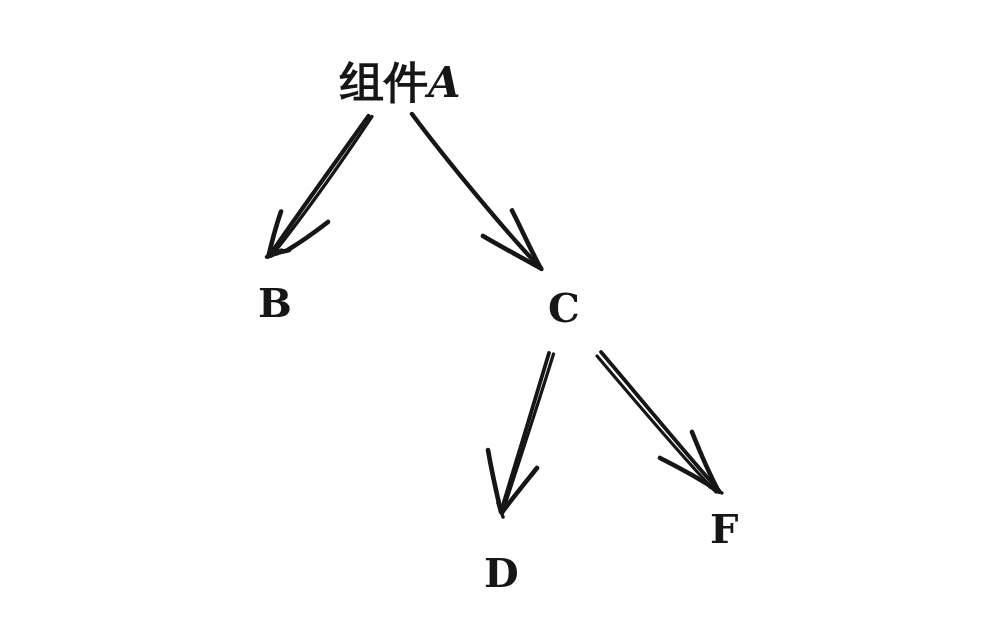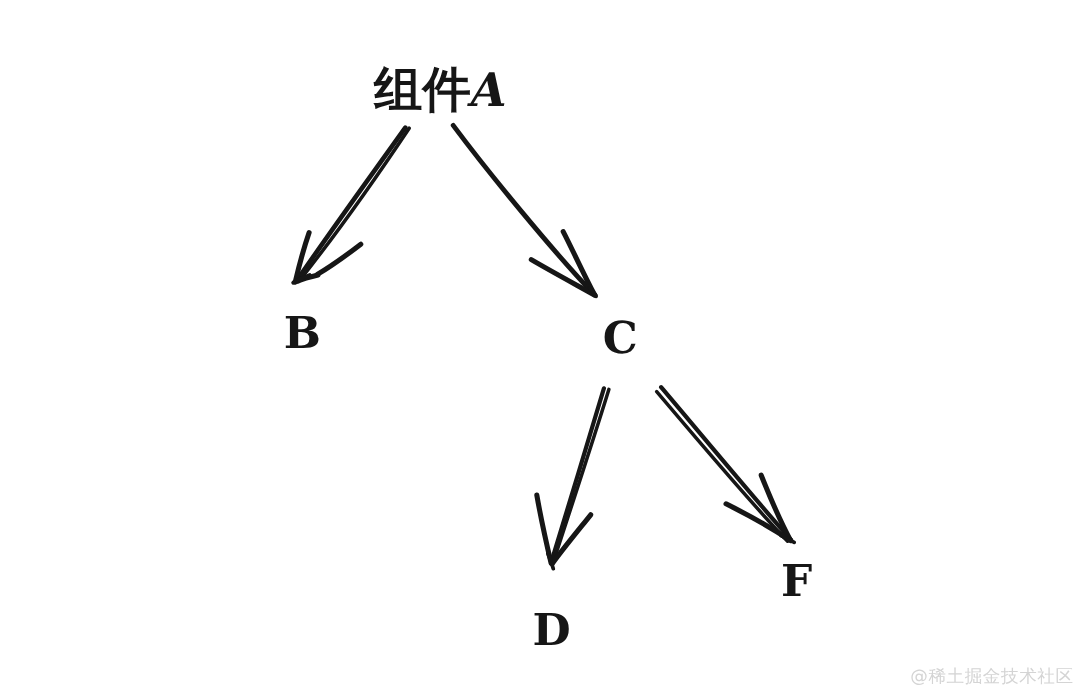--- a/index.html
+++ b/index.html
@@ -110,15 +110,14 @@
   </div>
 
   <div class="node-label node-leaf" style="left:484px; top:553px;">
     <span>D</span>
   </div>
 
   <div class="node-label node-leaf" style="left:710px; top:509px;">
     <span>F</span>
   </div>
 
-  <div id="watermark">@稀土掘金技术社区</div>
 
 </div>
 
 </body></html>

